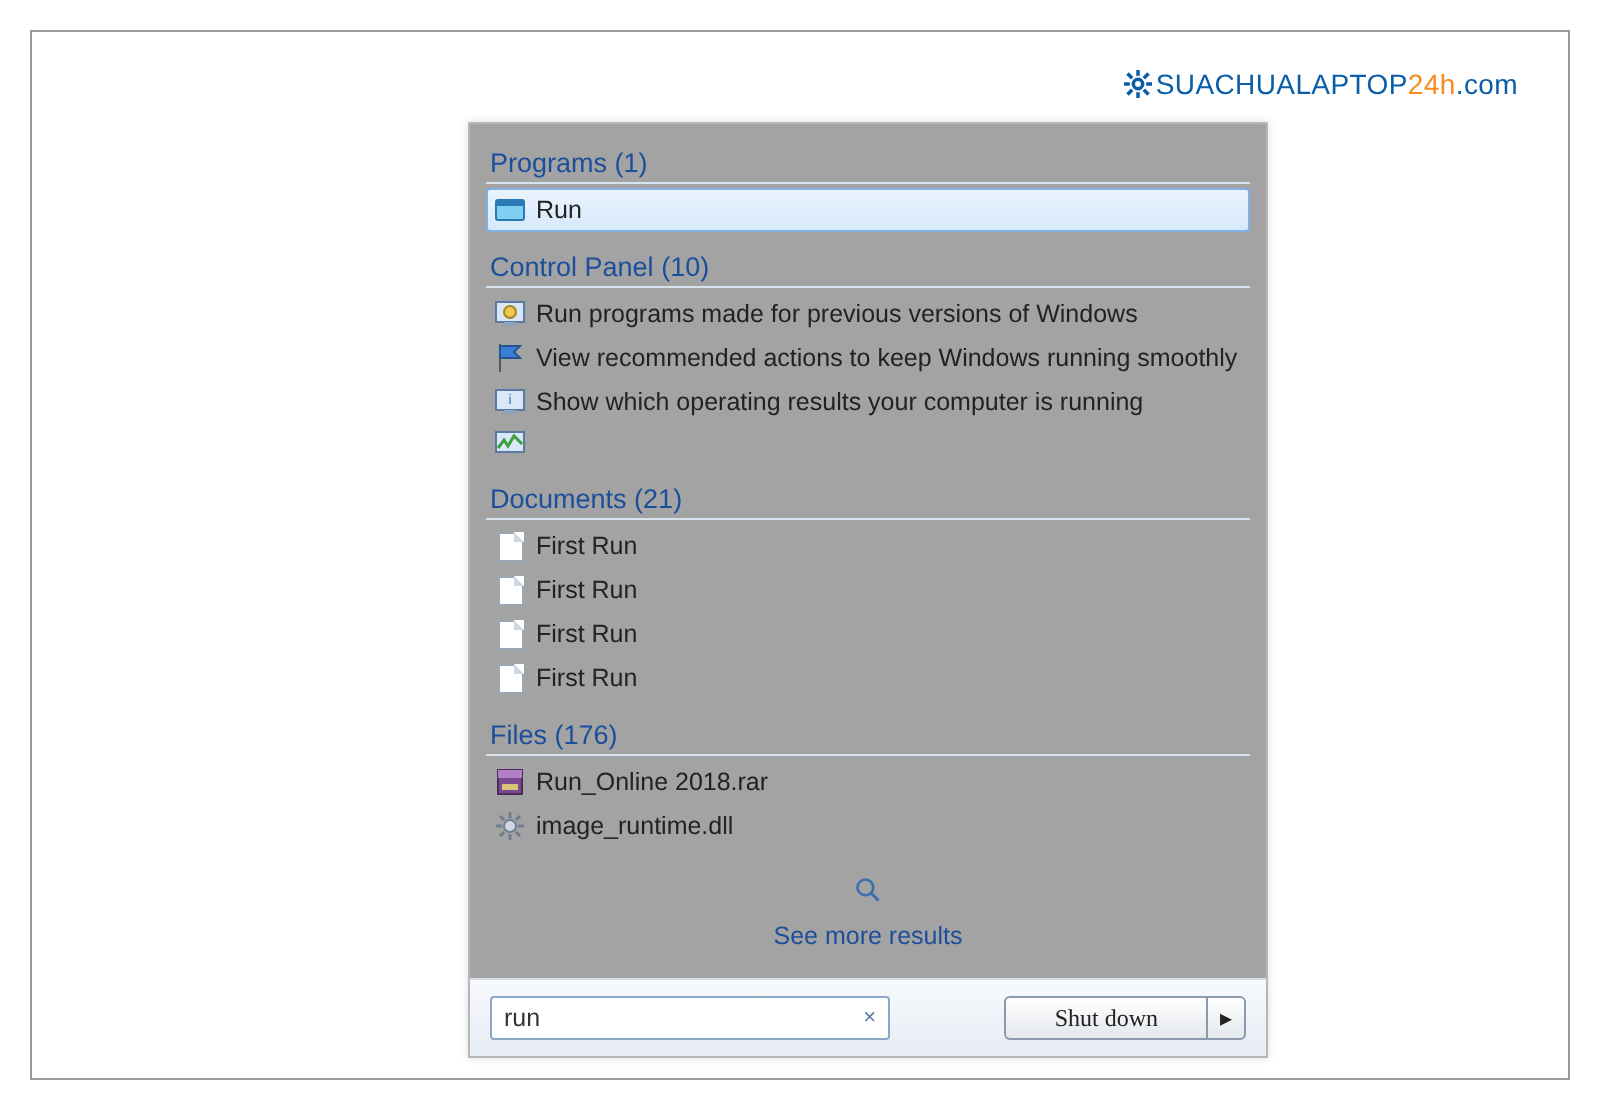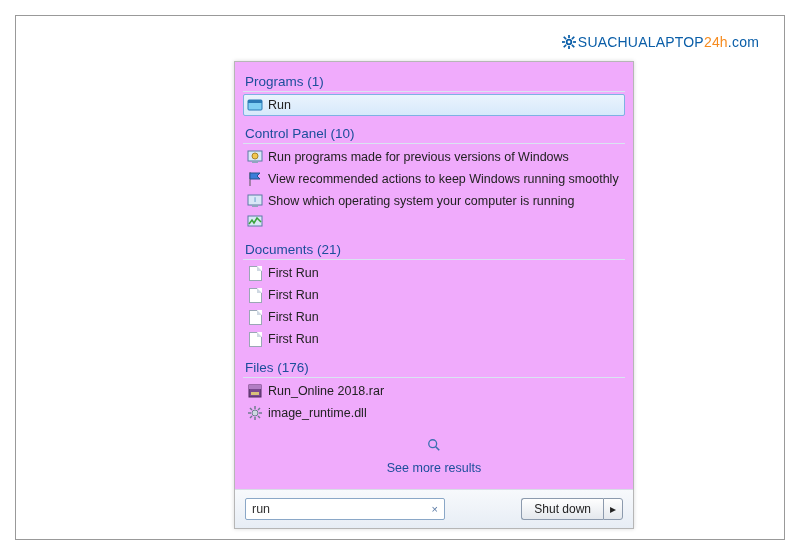--- a/index.html
+++ b/index.html
@@ -31,21 +31,21 @@
     width: 14px; height: 14px;
     vertical-align: -2px;
     margin-right: 2px;
   }
   .wm-blue { color: #0a5ea8; }
   .wm-orange { color: #f68b1f; }
   .panel {
     position: absolute;
     left: 218px; top: 45px;
     width: 400px;
-    background: #f0abfc;
+    background: #a3a3a3;
     border: 1px solid #b6b6b6;
     box-shadow: 0 0 4px rgba(0,0,0,0.15);
   }
   .results {
     padding: 8px 8px 4px 8px;
   }
   .section-header {
     color: #1b4e9b;
     font-size: 13.5px;
     padding: 4px 2px 2px 2px;
@@ -126,23 +126,24 @@
     background: linear-gradient(#fefefe,#e4e8ed);
     border: 1px solid #8c9aad;
     font-size: 12px;
     color: #222;
     display: flex;
     align-items: center;
     justify-content: center;
     cursor: pointer;
   }
   .btn-main {
-    padding: 0 12px;
+    padding: 0 24px;
     border-radius: 3px 0 0 3px;
     border-right: none;
+    font-family: Liberation Serif, serif;
   }
   .btn-arrow {
     width: 20px;
     border-radius: 0 3px 3px 0;
   }
   
   .page-icon {
     width: 13px; height: 15px;
     background: #fff;
     border: 1px solid #9aa7b5;
@@ -239,21 +240,21 @@
         <span>View recommended actions to keep Windows running smoothly</span>
       </div>
       <div class="item">
         <span class="icon">
           <svg width="16" height="16" viewBox="0 0 16 16">
               <rect x="1" y="2" width="14" height="10" fill="#d9e7f7" stroke="#5b7aa3"></rect>
               <rect x="5" y="12" width="6" height="2" fill="#8fa5be"></rect>
               <text x="8" y="9" font-size="7" text-anchor="middle" fill="#2a79b5">i</text>
             </svg>
         </span>
-        <span>Show which operating system your computer is running</span>
+        <span>Show which operating results your computer is running</span>
       </div>
       <div class="item">
         <span class="icon">
           <svg width="16" height="16" viewBox="0 0 16 16">
               <rect x="1" y="2" width="14" height="10" fill="#d9e7f7" stroke="#5b7aa3"></rect>
               <polyline points="2,10 5,6 7,9 10,4 14,8" fill="none" stroke="#3aa23a" stroke-width="1.5"></polyline>
             </svg>
         </span>
       </div>
       <div class="section-space"></div>

